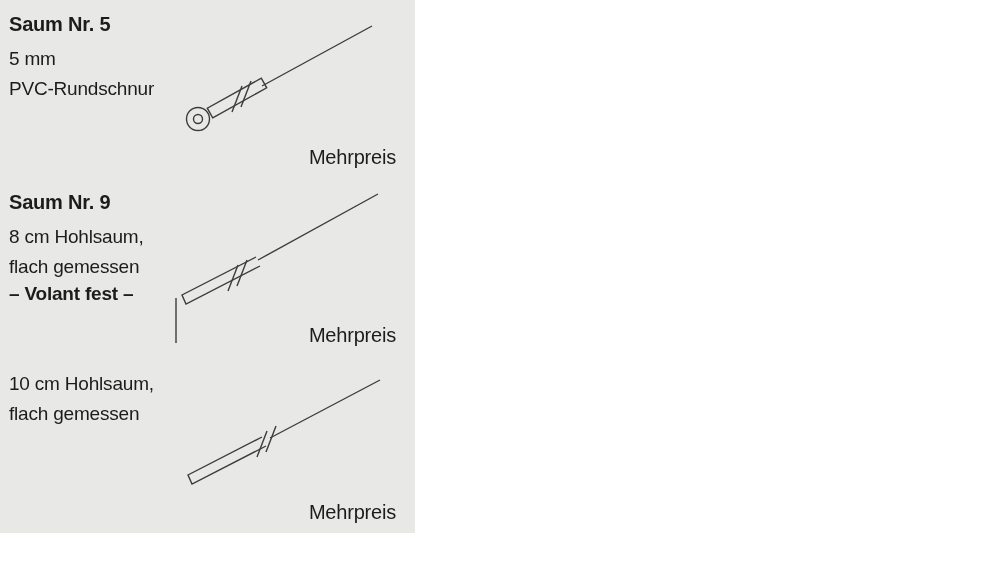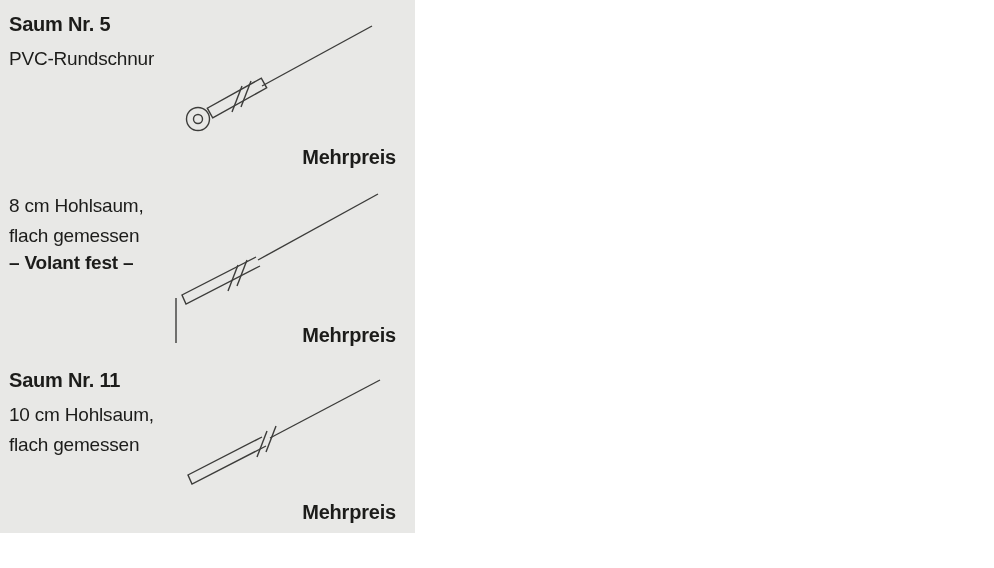--- a/index.html
+++ b/index.html
@@ -35,21 +35,21 @@
     font-size:19px;
     font-weight:700;
     letter-spacing:-0.2px;
     line-height:24px;
   }
   .mehrpreis{
     position:absolute;
     right:15px;
     bottom:9px;
     font-size:20px;
-    font-weight:700;
+    font-weight:400;
     letter-spacing:-0.2px;
     text-align:center;
   }
   .diagram{
     position:absolute;
     left:0;top:0;
     width:100%;height:100%;
     pointer-events:none;
   }
   .diagram line, .diagram path, .diagram polygon, .diagram circle{
@@ -84,20 +84,21 @@
   <div class="cell right c5">
     <svg class="diagram" viewBox="0 0 411 178">
       <line x1="372" y1="26" x2="262" y2="86"></line>
       <polygon points="212.7,117.8 266.7,87.8 261.3,78.2 207.3,108.2"></polygon>
       <circle cx="198" cy="119" r="11.5"></circle>
       <circle cx="198" cy="119" r="4.5"></circle>
       <line x1="232" y1="112" x2="242" y2="86"></line>
       <line x1="241" y1="107" x2="251" y2="81"></line>
     </svg>
     <div class="cell-title">Saum Nr. 5</div>
+    <div class="cell-line">5 mm</div>
     <div class="cell-line">PVC-Rundschnur</div>
     <div class="mehrpreis">Mehrpreis</div>
   </div>
 
   <div class="cell c6">
     <svg class="diagram" viewBox="0 0 415 178">
       <line x1="376" y1="20" x2="262" y2="85"></line>
       <polygon points="210.7,116.8 264.7,86.8 259.3,77.2 205.3,107.2"></polygon>
       <circle cx="195" cy="118" r="11.5"></circle>
       <circle cx="195" cy="118" r="4.5"></circle>
@@ -111,20 +112,21 @@
   </div>
 
   <div class="cell right c9">
     <svg class="diagram" viewBox="0 0 411 178">
       <line x1="378" y1="16" x2="258" y2="82"></line>
       <path d="M 256,79 L 182,117 L 186,126 L 260,88"></path>
       <line x1="176" y1="120" x2="176" y2="165"></line>
       <line x1="228" y1="113" x2="238" y2="87"></line>
       <line x1="237" y1="108" x2="247" y2="82"></line>
     </svg>
+    <div class="cell-title">Saum Nr. 9</div>
     <div class="cell-line">8 cm Hohlsaum,</div>
     <div class="cell-line">flach gemessen</div>
     <div class="cell-volant">– Volant fest –</div>
     <div class="mehrpreis">Mehrpreis</div>
   </div>
 
   <div class="cell c10">
     <svg class="diagram" viewBox="0 0 415 177">
       <line x1="386" y1="20" x2="270" y2="82"></line>
       <path d="M 268,78 L 196,103 L 190,110 L 190,120"></path>
@@ -140,19 +142,18 @@
     <div class="mehrpreis">Mehrpreis</div>
   </div>
 
   <div class="cell right c11">
     <svg class="diagram" viewBox="0 0 411 177">
       <line x1="380" y1="24" x2="270" y2="82"></line>
       <path d="M 262,81 L 188,119 L 192,128 L 266,90"></path>
       <line x1="257" y1="101" x2="267" y2="75"></line>
       <line x1="266" y1="96" x2="276" y2="70"></line>
     </svg>
-    <div class="cell-title">Saum Nr. 11</div>
     <div class="cell-line">10 cm Hohlsaum,</div>
     <div class="cell-line">flach gemessen</div>
     <div class="mehrpreis">Mehrpreis</div>
   </div>
 
 </div>
 
 </body></html>

